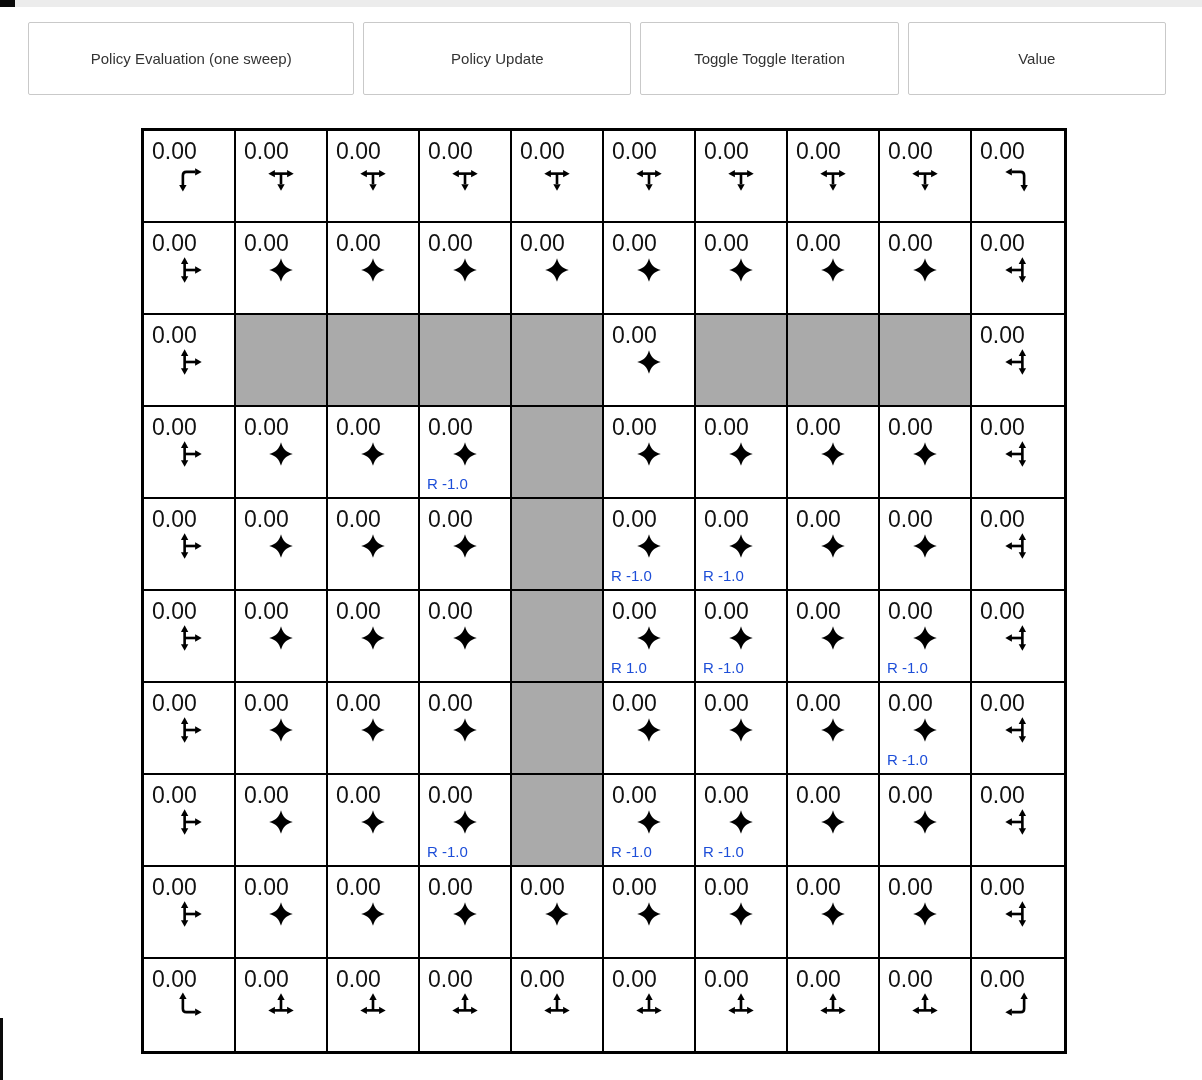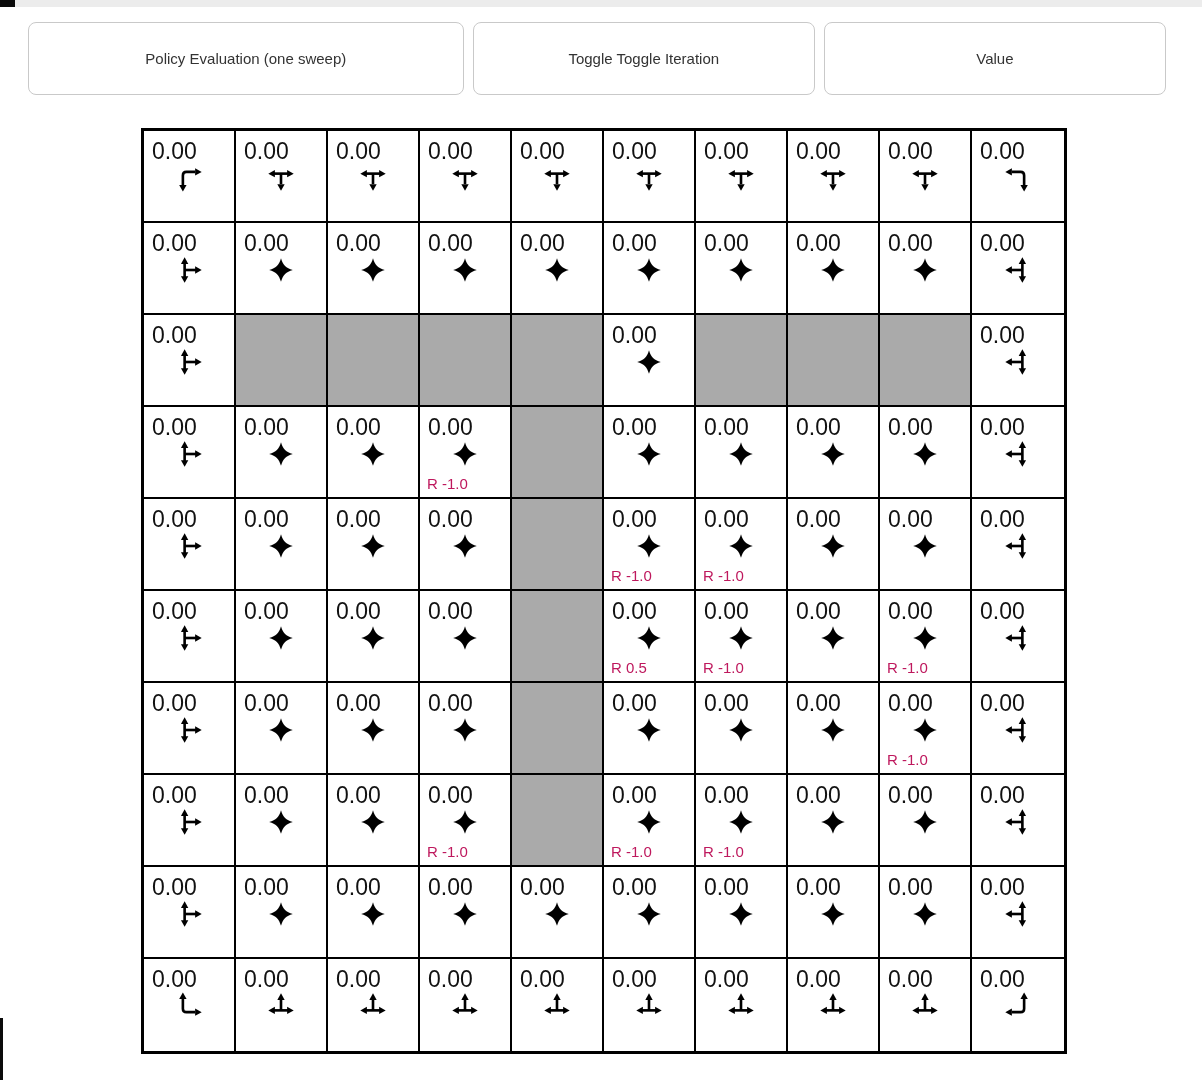--- a/index.html
+++ b/index.html
@@ -30,21 +30,21 @@
     position: absolute;
     top: 22px; left: 28px;
     width: 1138px;
     display: flex;
     gap: 9px;
   }
   .toolbar button {
     height: 73px;
     background: #ffffff;
     border: 1px solid #c9c9c9;
-    border-radius: 8px;
+    border-radius: 2px;
     font-family: "Liberation Sans", sans-serif;
     font-size: 15px;
     color: #333333;
     cursor: pointer;
     padding: 16px;
   }
   .btn-1 { flex: 335 0 0; }
   .btn-2 { flex: 268 0 0; }
   .btn-3 { flex: 257 0 0; }
   .btn-4 { flex: 257 0 0; }
@@ -81,34 +81,35 @@
     width: 28px;
     height: 28px;
     margin: 1px auto 0 auto;
   }
   .glyph svg { display: block; }
   .rlabel {
     position: absolute;
     left: 7px;
     bottom: 5px;
     font-size: 15px;
-    color: #be185d;
+    color: #1d4ed8;
     white-space: nowrap;
     margin-top: 28px;
   }
 </style>
 </head>
 <body>
 
 <div class="top-edge"></div>
 <div class="top-edge-notch"></div>
 <div class="left-edge-strip"></div>
 
 <div class="toolbar">
   <button class="btn-1">Policy Evaluation (one sweep)</button>
+  <button class="btn-2">Policy Update</button>
   <button class="btn-3">Toggle Toggle Iteration</button>
   <button class="btn-4">Value</button>
 </div>
 
 <div class="grid">
     <div class="cell">
       <div class="val">0.00</div>
       <div class="glyph">
         <svg viewBox="0 0 32 32" width="28" height="28">
           <path d="M9 25V13Q9 9 13 9H23" stroke="#000" stroke-width="3" fill="none"></path>
@@ -552,21 +553,21 @@
       </div>
     </div>
     <div class="cell wall"></div>
     <div class="cell">
       <div class="val">0.00</div>
       <div class="glyph">
         <svg viewBox="0 0 32 32" width="28" height="28">
           <path d="M16 2.5C18.3 10.3 21.7 13.7 29.5 16C21.7 18.3 18.3 21.7 16 29.5C13.7 21.7 10.3 18.3 2.5 16C10.3 13.7 13.7 10.3 16 2.5Z" fill="#000"></path>
         </svg>
       </div>
-      <div class="rlabel">R 0.5</div>
+      <div class="rlabel">R 1.0</div>
     </div>
     <div class="cell">
       <div class="val">0.00</div>
       <div class="glyph">
         <svg viewBox="0 0 32 32" width="28" height="28">
           <path d="M16 2.5C18.3 10.3 21.7 13.7 29.5 16C21.7 18.3 18.3 21.7 16 29.5C13.7 21.7 10.3 18.3 2.5 16C10.3 13.7 13.7 10.3 16 2.5Z" fill="#000"></path>
         </svg>
       </div>
       <div class="rlabel">R -1.0</div>
     </div>

